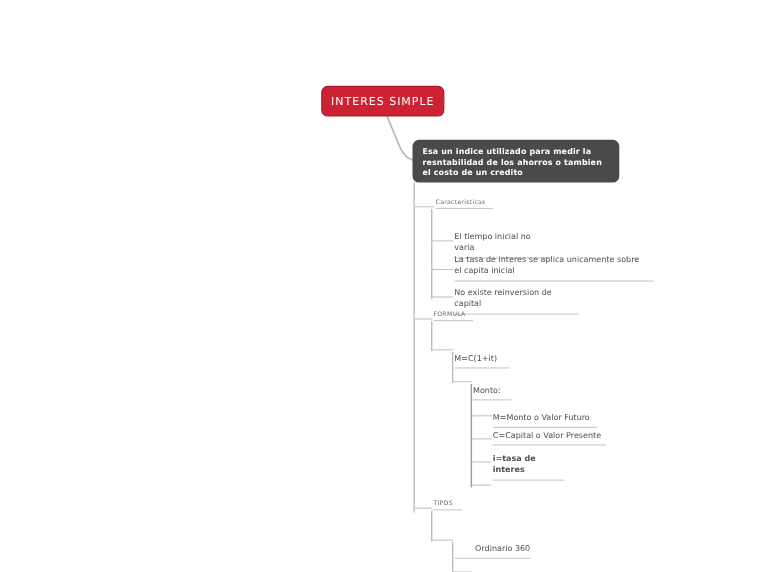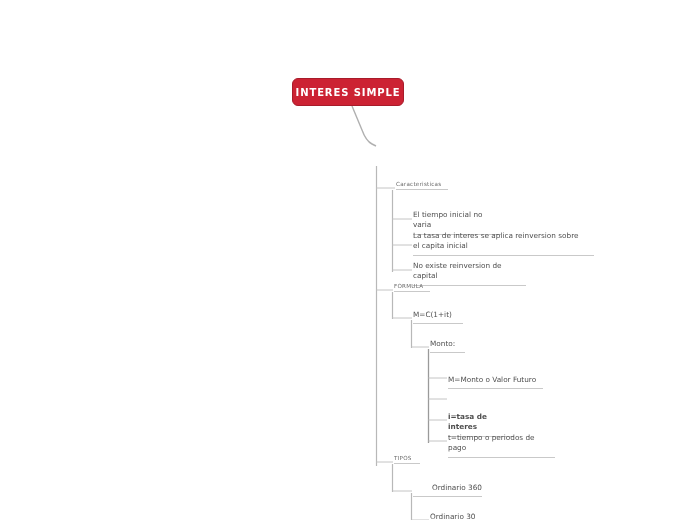--- a/index.html
+++ b/index.html
@@ -35,21 +35,21 @@
     border-radius: 6px;
     box-sizing: border-box;
     display: flex;
     align-items: center;
     justify-content: center;
     z-index: 5;
   }
   .root-node .root-label {
     color: #ffffff;
     font-size: 10px;
-    font-weight: bold;
+    font-weight: normal;
     letter-spacing: 0.9px;
     white-space: nowrap;
   }
 
   
   .desc-box {
     position: absolute;
     left: 375px;
     top: 127px;
     width: 188px;
@@ -103,20 +103,21 @@
     line-height: 1.42;
     color: #4f4f4f;
     padding-bottom: 3px;
   }
   
   .node.mid .node-label {
     font-size: 7.3px;
     line-height: 1.42;
     color: #4f4f4f;
     padding-bottom: 3px;
+    margin-top: 11px;
   }
   .underline {
     display: block;
     height: 1px;
     background: #c9c9c9;
   }
 </style>
 </head>
 <body>
 
@@ -155,33 +156,36 @@
     <path d="M 392.5 491 L 412 491" stroke="#c4c4c4" stroke-width="1" fill="none"></path>
 
     <path d="M 411.5 493 L 411.5 520" stroke="#b8b8b8" stroke-width="1.2" fill="none"></path>
     <path d="M 411.5 520 L 429 520" stroke="#c4c4c4" stroke-width="1" fill="none"></path>
   </svg>
 
   <div class="root-node">
     <span class="root-label">INTERES SIMPLE</span>
   </div>
 
+  <div class="desc-box">
+    <div class="desc-text">Esa un indice utilizado para medir la resntabilidad de los ahorros o tambien el costo de un credito</div>
+  </div>
 
   <div class="node heading" style="left:396px; top:181px; width:52px;">
     <span class="node-label">Caracteristicas</span>
     <span class="underline" style="width:52px;"></span>
   </div>
 
   <div class="node leaf" style="left:413px; top:210px; width:88px;">
     <span class="node-label">El tiempo inicial no varia</span>
     <span class="underline" style="width:88px;"></span>
   </div>
 
   <div class="node leaf" style="left:413px; top:231px; width:181px;">
-    <span class="node-label" style="width:172px;">La tasa de interes se aplica reinversion sobre el capita inicial</span>
+    <span class="node-label" style="width:172px;">La tasa de interes se aplica unicamente sobre el capita inicial</span>
     <span class="underline" style="width:181px;"></span>
   </div>
 
   <div class="node leaf" style="left:413px; top:261px; width:113px;">
     <span class="node-label">No existe reinversion de capital</span>
     <span class="underline" style="width:113px;"></span>
   </div>
 
   <div class="node heading" style="left:394px; top:283px; width:36px;">
     <span class="node-label">FORMULA</span>
@@ -196,30 +200,30 @@
   <div class="node mid" style="left:430px; top:339px; width:35px;">
     <span class="node-label">Monto:</span>
     <span class="underline" style="width:35px;"></span>
   </div>
 
   <div class="node leaf" style="left:448px; top:362px; width:95px;margin-top:13px;">
     <span class="node-label">M=Monto o Valor Futuro</span>
     <span class="underline" style="width:95px;"></span>
   </div>
 
+  <div class="node leaf" style="left:448px; top:391px; width:103px;">
+    <span class="node-label">C=Capital o Valor Presente</span>
+    <span class="underline" style="width:103px;"></span>
+  </div>
 
   <div class="node leaf" style="left:448px; top:412px; width:65px;font-weight:bold;">
     <span class="node-label">i=tasa de interes</span>
     <span class="underline" style="width:65px;"></span>
   </div>
 
-  <div class="node leaf" style="left:448px; top:433px; width:107px;">
-    <span class="node-label">t=tiempo o periodos de pago</span>
-    <span class="underline" style="width:107px;"></span>
-  </div>
 
   <div class="node heading" style="left:394px; top:455px; width:26px;">
     <span class="node-label">TIPOS</span>
     <span class="underline" style="width:26px;"></span>
   </div>
 
   <div class="node mid" style="left:413px; top:483px; width:69px;text-align:right;">
     <span class="node-label">Ordinario 360</span>
     <span class="underline" style="width:69px;"></span>
   </div>

